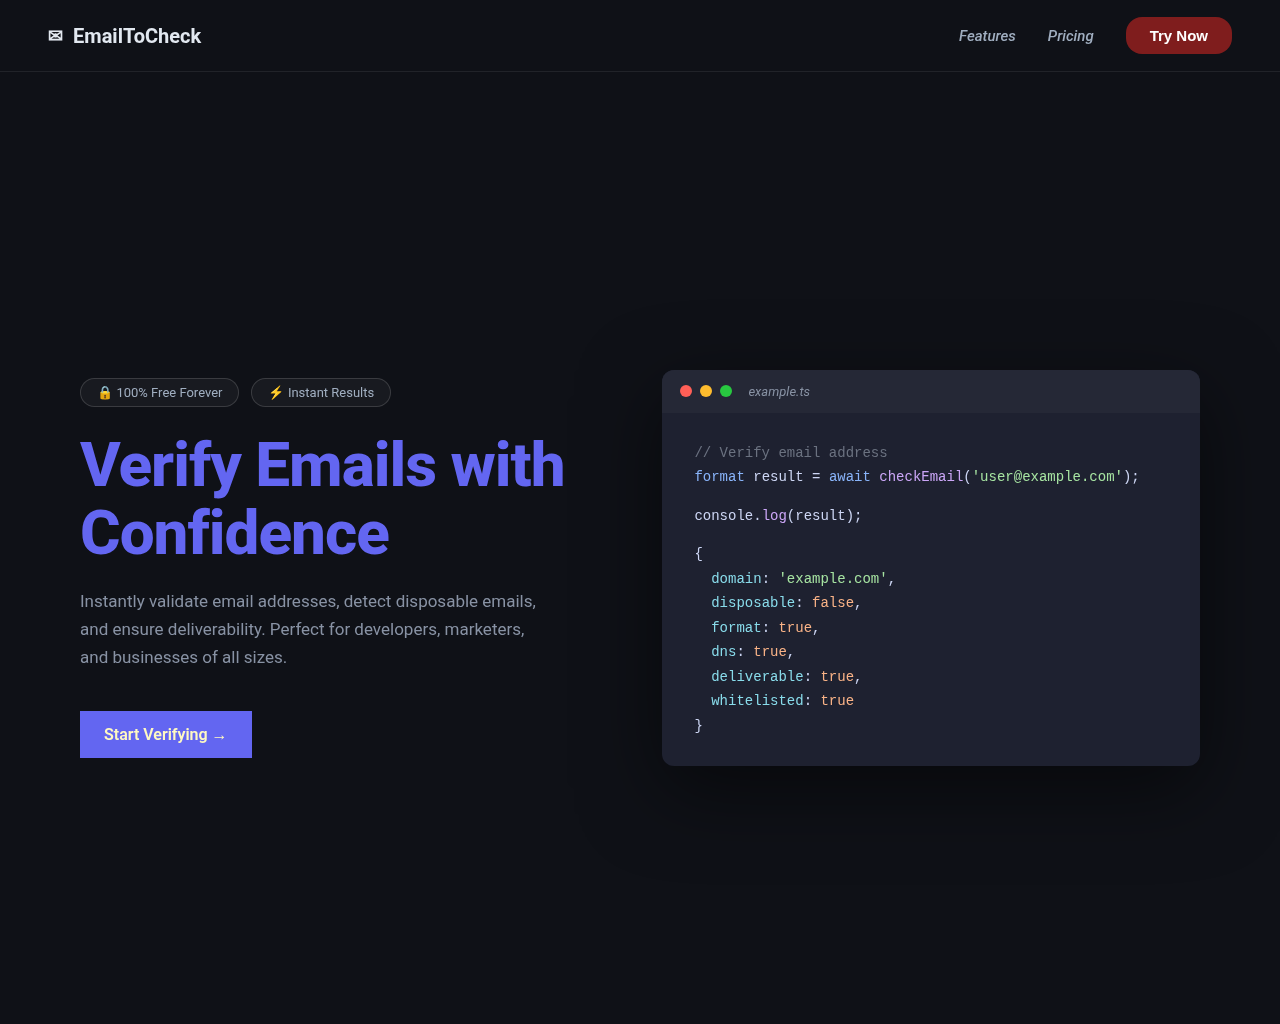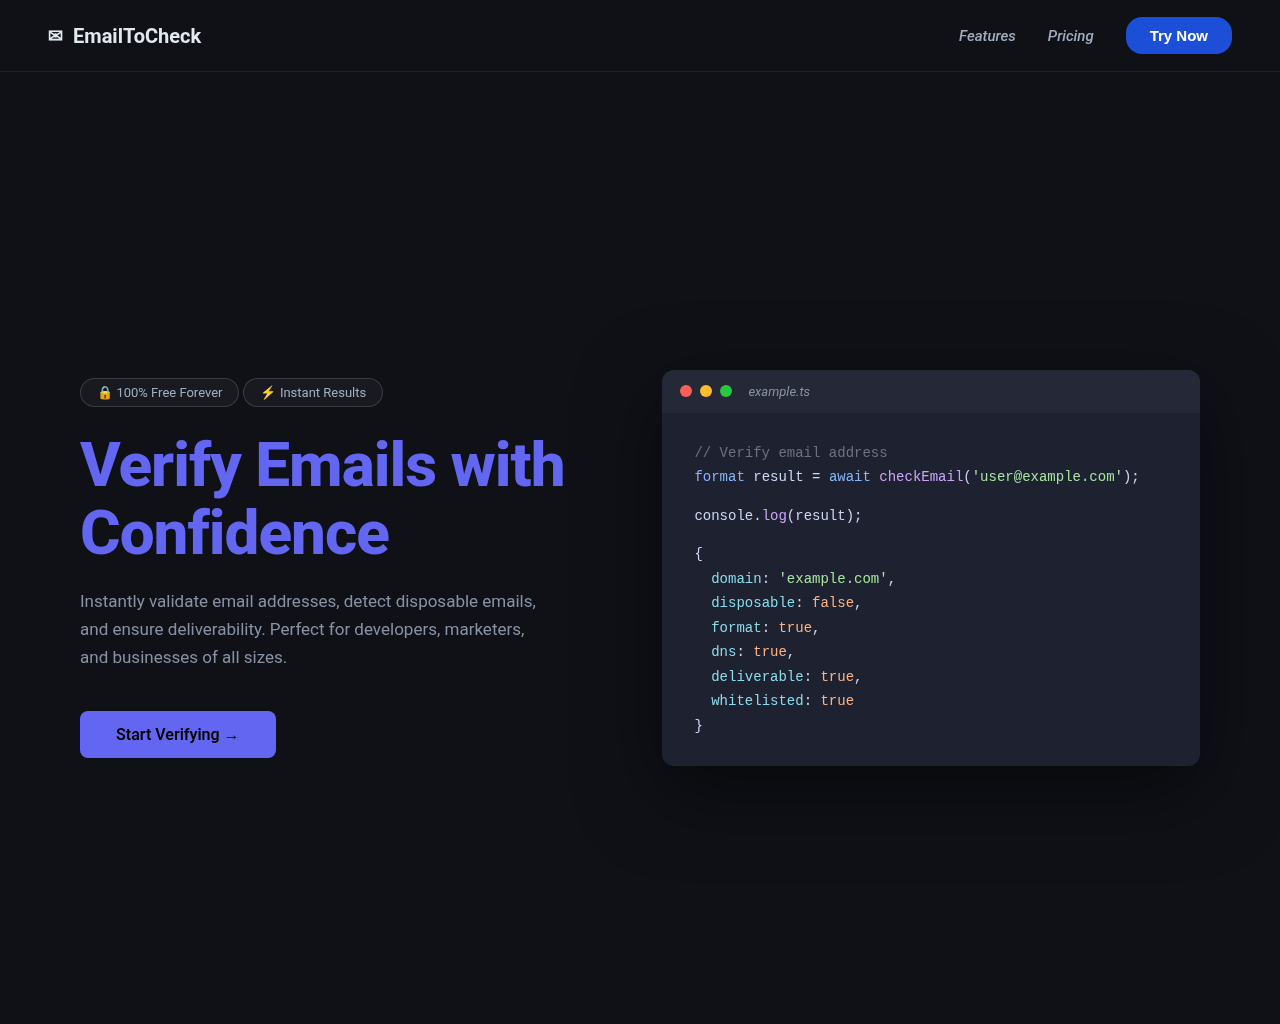--- a/index.html
+++ b/index.html
@@ -51,21 +51,21 @@
     .nav-link {
       color: #a0aec0;
       text-decoration: none;
       font-size: 15px;
       font-weight: 500;
       cursor: pointer;
       font-style: italic;
     }
 
     .nav-try-now {
-      background-color: #1d4ed8;
+      background-color: #7f1d1d;
       color: #fff;
       border: none;
       border-radius: 16px;
       padding: 10px 24px;
       font-size: 15px;
       font-weight: 600;
       cursor: pointer;
     }
 
     
@@ -77,21 +77,21 @@
       min-height: calc(1024px - 72px);
     }
 
     .hero-left {
       flex: 0 0 48%;
       max-width: 540px;
     }
 
     .hero-badges {
       display: flex;
-      gap: 4px;
+      gap: 12px;
       margin-bottom: 24px;
     }
 
     .badge {
       display: inline-flex;
       align-items: center;
       gap: 6px;
       border: 1px solid rgba(255,255,255,0.15);
       border-radius: 20px;
       padding: 6px 16px;
@@ -113,24 +113,24 @@
       font-size: 17px;
       line-height: 1.65;
       color: #8892a4;
       margin-bottom: 40px;
       max-width: 460px;
     }
 
     .hero-cta {
       display: inline-block;
       background-color: #6366f1;
-      color: #000000;
+      color: #fef9c3;
       border: none;
-      border-radius: 8px;
-      padding: 14px 36px;
+      border-radius: 0;
+      padding: 14px 24px;
       font-size: 16px;
       font-weight: 600;
       cursor: pointer;
       text-decoration: none;
     }
 
     
     .hero-right {
       flex: 0 0 48%;
       max-width: 560px;

